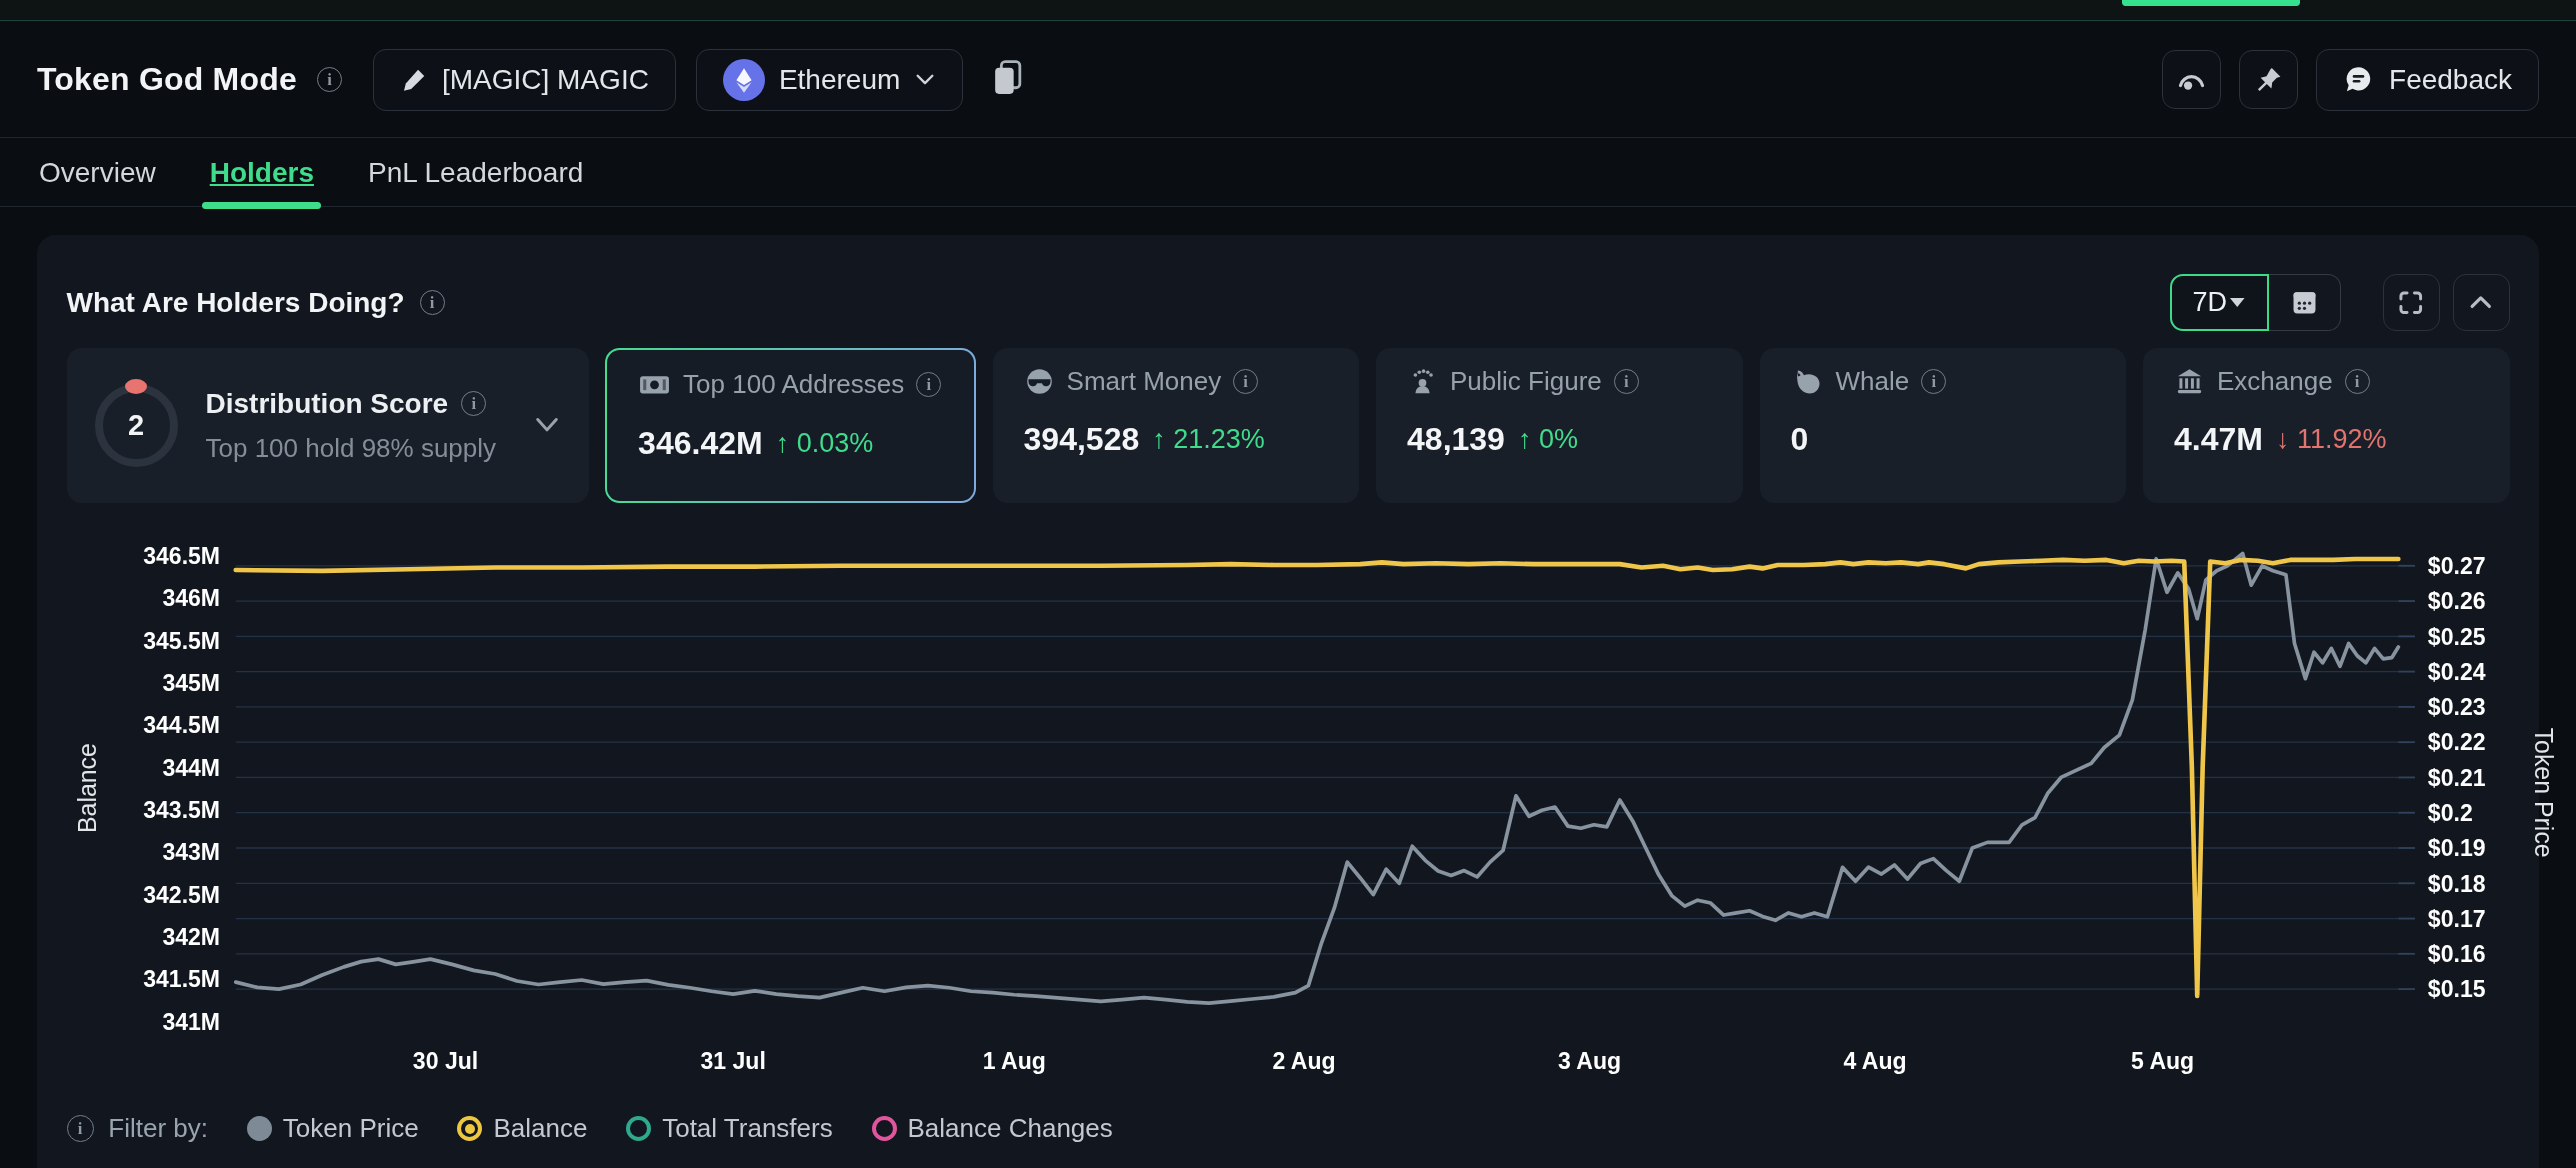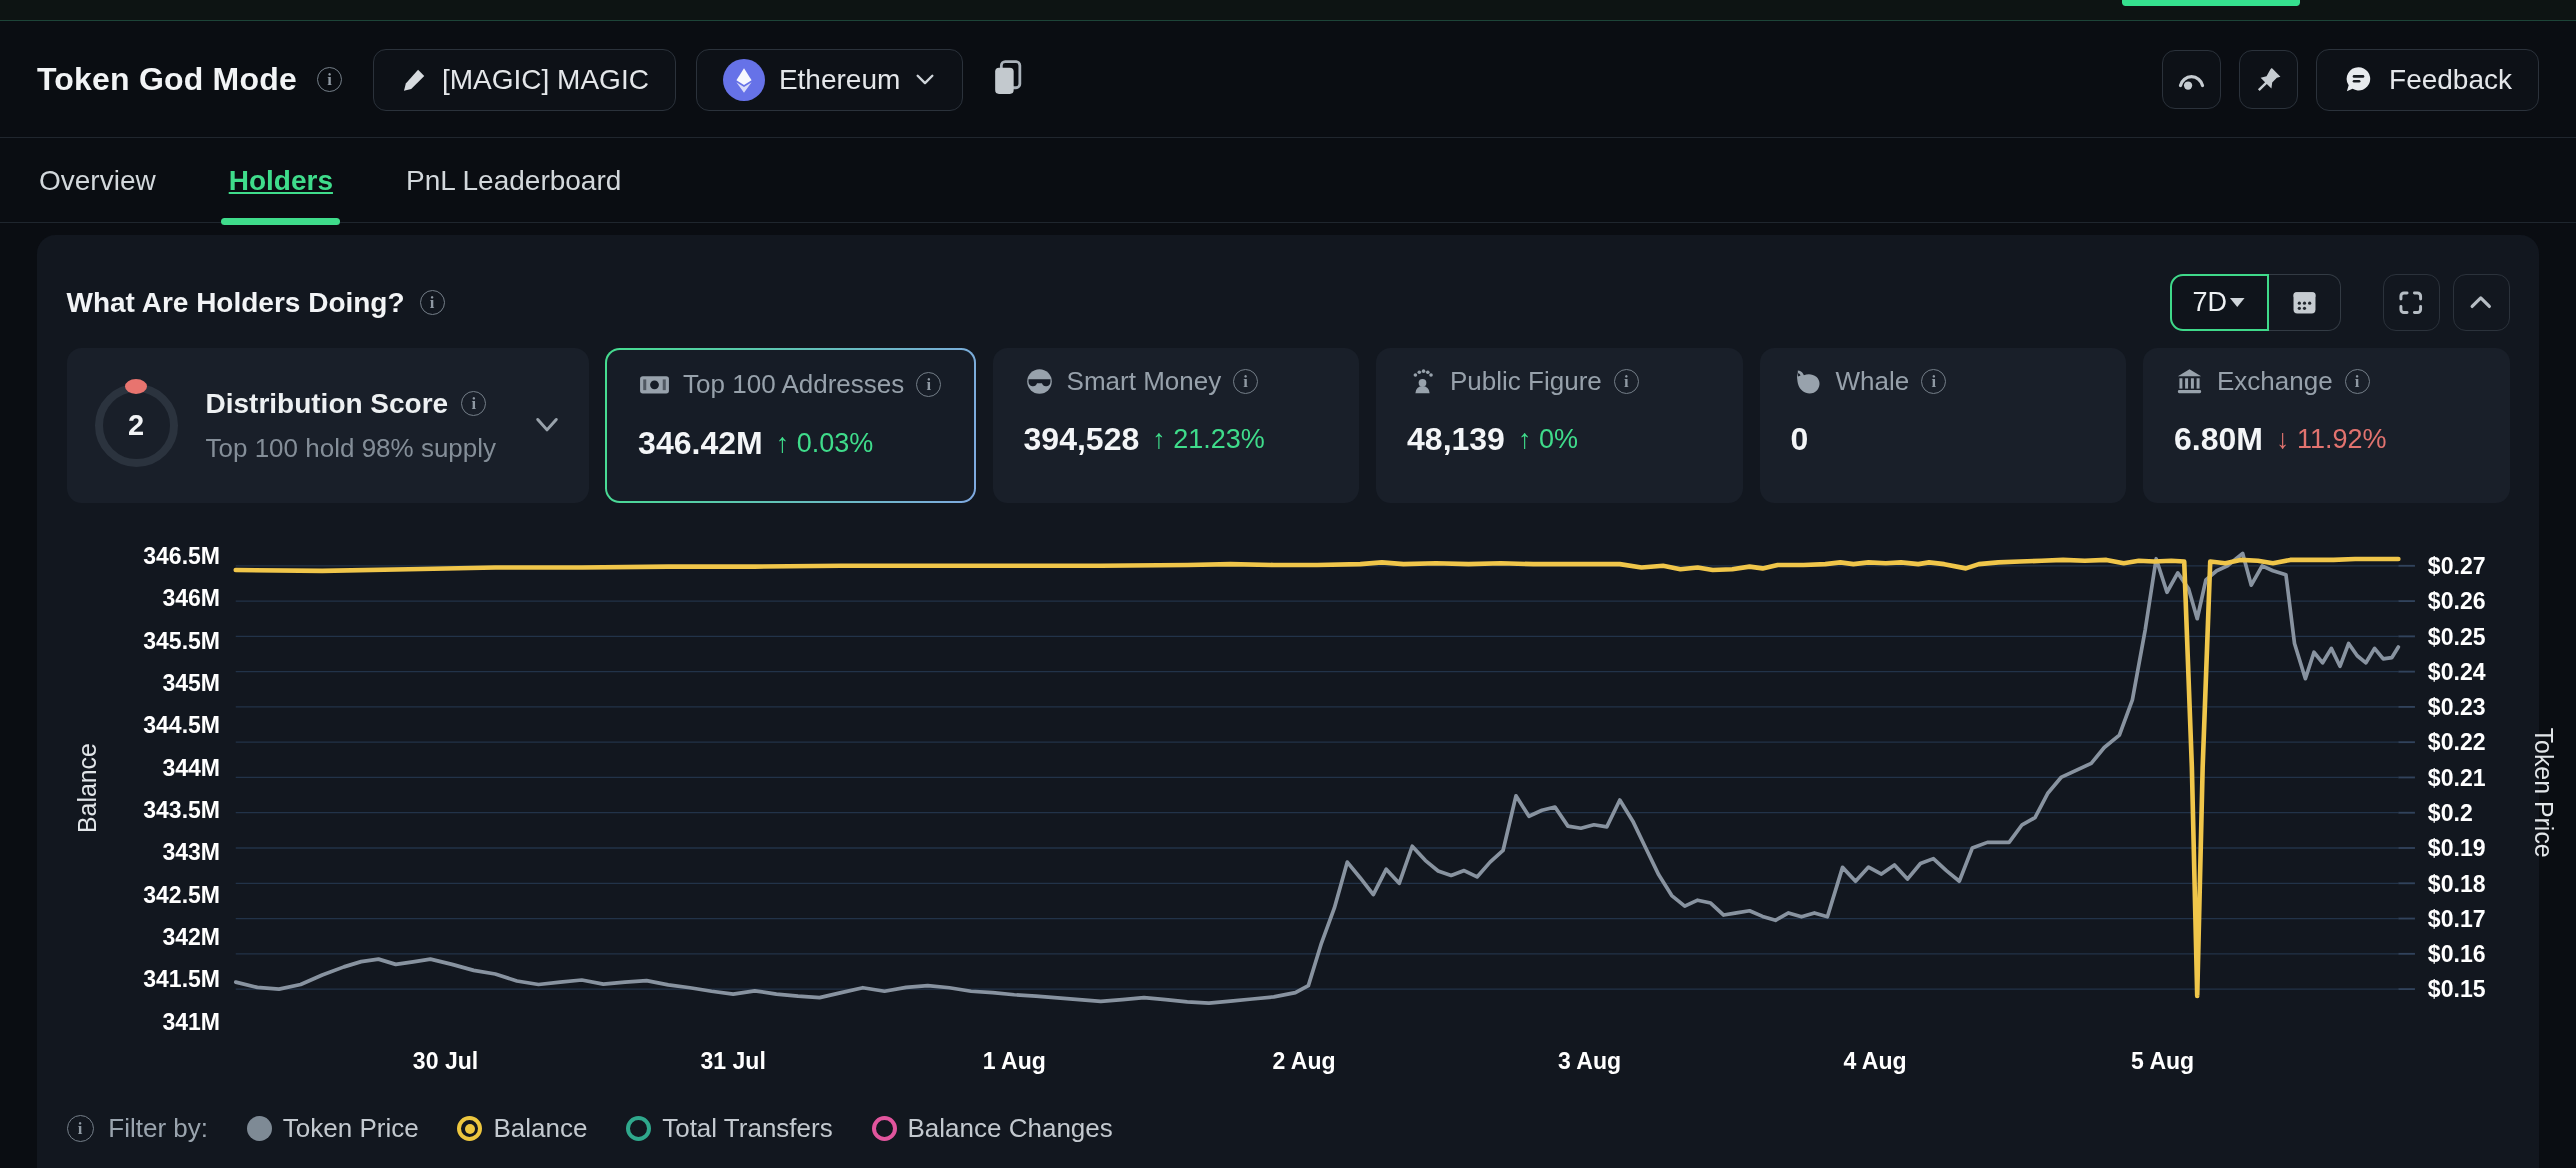--- a/index.html
+++ b/index.html
@@ -16,21 +16,21 @@
   .app-title { font-size:32px; font-weight:700; color:#f2f4f6; letter-spacing:0.2px; }
   .hbtn { display:flex; align-items:center; gap:14px; height:62px; padding:0 26px; border:1.8px solid #2b323b; border-radius:13px; background:#0d1117; font-size:28px; color:#e4e7ea; cursor:pointer; }
   .icon-sq { width:59px; height:59px; display:flex; align-items:center; justify-content:center; border:1.8px solid #2b323b; border-radius:13px; background:#0d1117; cursor:pointer; }
   .spacer { flex:1; }
   .hgroup { display:flex; align-items:center; gap:20px; }
   .info { display:inline-flex; align-items:center; justify-content:center; width:25px; height:25px; border:1.8px solid #747e88; border-radius:50%; color:#8f99a3; font-size:16.6px; font-weight:700; font-family:"Liberation Serif", serif; flex:0 0 auto; }
   .info::after { content:"i"; }
   .eth-badge { width:42px; height:42px; border-radius:50%; display:flex; align-items:center; justify-content:center; flex:0 0 auto; }
 
   
-  .tabs { position:absolute; left:0; top:139px; width:100%; height:84px; display:flex; align-items:center; gap:73px; padding:0 39px; border-bottom:0.9px solid #1f262e; }
+  .tabs { position:absolute; left:0; top:139px; width:100%; height:68px; display:flex; align-items:center; gap:54px; padding:0 39px; border-bottom:0.9px solid #1f262e; }
   .tab { font-size:28px; color:#d3d8dc; cursor:pointer; position:relative; height:100%; display:flex; align-items:center; }
   .tab.active { font-weight:600;text-decoration:underline; }
   .tab.active .underline { position:absolute; left:-7.4px; right:-7.4px; bottom:-2.8px; height:6.5px; border-radius:4.6px; }
 
   
   .panel { position:absolute; left:37px; top:235px; width:2502px; height:960px; background:#12171f; border-radius:18.5px; }
   .panel-head { position:absolute; left:29.5px; right:29.5px; top:39px; display:flex; align-items:center; }
   .panel-title { font-size:28px; font-weight:700; color:#f2f4f6; margin-right:15px; }
   .range-group { display:flex; align-items:stretch; height:57px; margin-right:42px; }
   .range-7d { display:flex; align-items:center; gap:1px; padding:0 20px; border:2.8px solid #3fd98a; border-radius:13px 0 0 13px; font-size:27px; color:#eef1f3; background:#0f141b; cursor:pointer; }
@@ -286,21 +286,21 @@
               <rect x="4.2" y="9.5" width="2.3" height="8"></rect>
               <rect x="8.6" y="9.5" width="2.3" height="8"></rect>
               <rect x="13.1" y="9.5" width="2.3" height="8"></rect>
               <rect x="17.5" y="9.5" width="2.3" height="8"></rect>
               <rect x="3" y="18.5" width="18" height="2.5" rx="1"></rect>
             </svg>
           <span>Exchange</span>
           <span class="info"></span>
         </div>
         <div class="stat-value-row">
-          <span class="stat-value">6.80M</span>
+          <span class="stat-value">4.47M</span>
           <span class="stat-change down"><span>↓</span> <span>11.92%</span></span>
         </div>
       </div>
     </div>
 
     <svg id="chart-svg" width="2576" height="581" viewBox="0 0 2792 630">
         <line x1="255" x2="2600" y1="54" y2="54" stroke="#223349" stroke-width="1.4"></line>
         <line x1="2600" x2="2618" y1="54" y2="54" stroke="#31435c" stroke-width="2"></line>
         <text x="2632" y="63" class="tick">$0.27</text>
         <line x1="255" x2="2600" y1="92.25000000000003" y2="92.25000000000003" stroke="#223349" stroke-width="1.4"></line>

